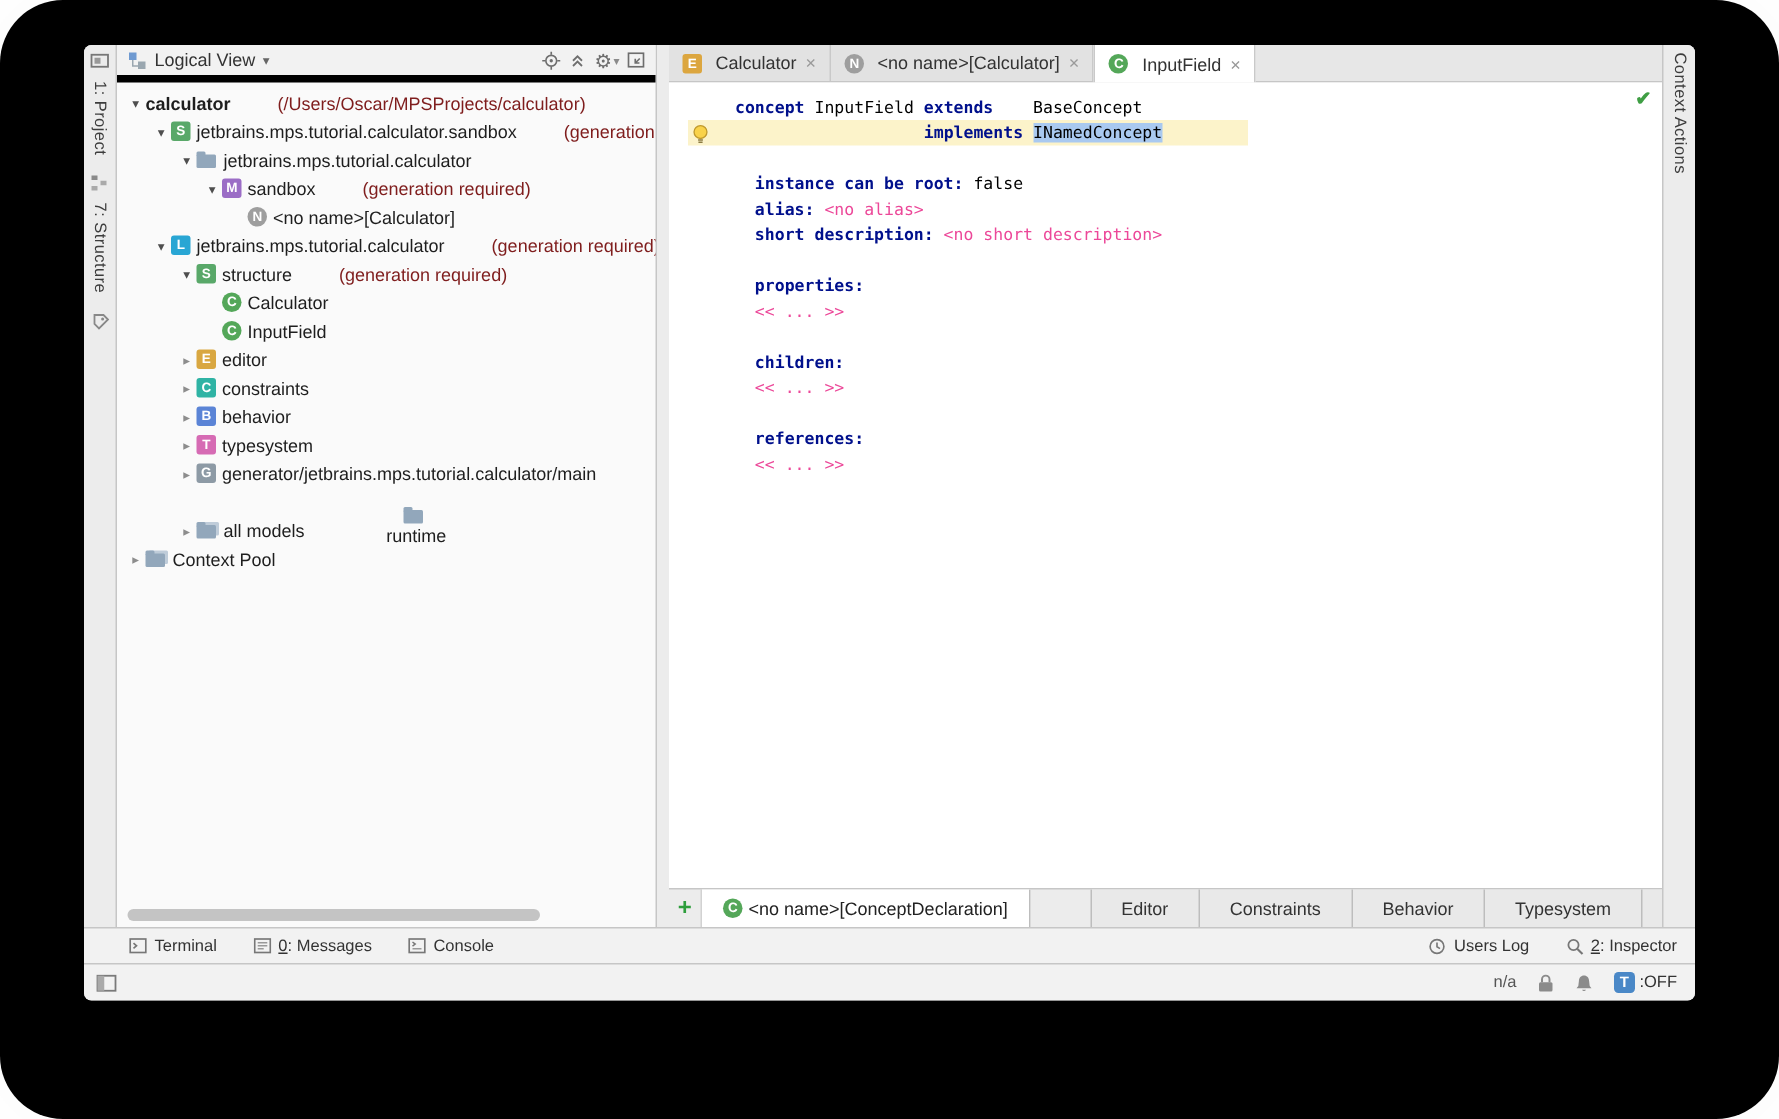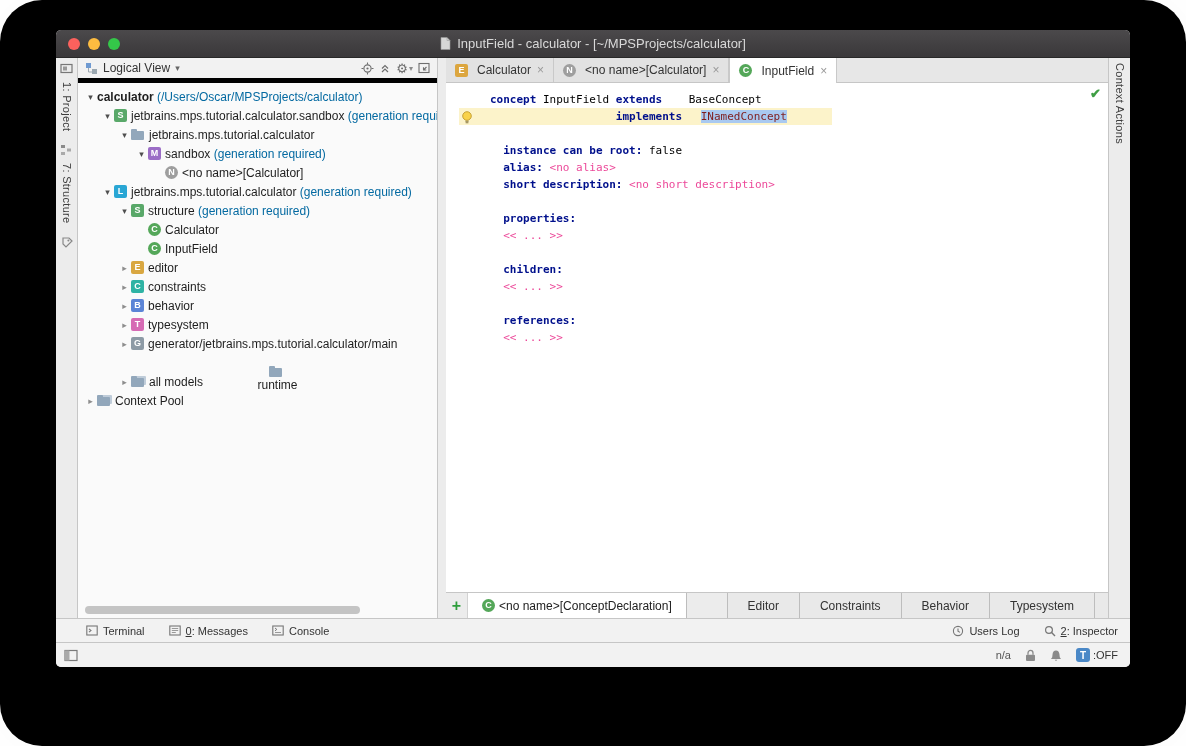--- a/index.html
+++ b/index.html
@@ -36,21 +36,21 @@
   .phead { flex:0 0 25px; background:#f2f2f2; border-bottom:5px solid #000000; display:flex; align-items:center; gap:5px; padding:0 7px; color:#333; }
   .phead .sp { flex:1; }
   .caret { font-size:9px; color:#666; }
   .hico { display:flex; align-items:center; gap:1px; color:#6e6e6e; font-size:13px; }
   .hico .tiny { font-size:8px; color:#8b8b8b; }
   .tree { flex:1; overflow:hidden; padding-top:4px; white-space:nowrap; }
   .tree-row { height:19px; display:flex; align-items:center; }
   .arrow { flex:0 0 13px; width:13px; text-align:center; font-size:9px; color:#4e4e4e; }
   .arrow.closed { color:#8d8d8d; }
   .lbl { color:#1e1e1e; } .lbl.b { font-weight:bold; }
-  .sfx { color:#0369a1; }
+  .sfx { color:#7f1d1d;margin-left:28px; }
   .hthumb { position:absolute; bottom:4px; left:7px; width:275px; height:8px; border-radius:4px; background:#c4c4c4; }
 
   .splitter { flex:0 0 8px; background:#ececec; cursor:col-resize; }
 
   
   .ic { display:inline-flex; align-items:center; justify-content:center; margin-right:4px; flex:0 0 auto; }
   .ic.square, .ic.circle { width:13px; height:13px; color:#fff; font-size:9px; font-weight:bold; line-height:1; }
   .ic.square { border-radius:2px; } .ic.circle { border-radius:50%; }
   .ic.folder, .ic.folders { width:14px; height:12px; position:relative; }
   .ic.folder::after, .ic.folders::after { content:""; position:absolute; left:0; top:0; width:6px; height:3px; background:#92a7bb; border-radius:1px 1px 0 0; }
@@ -65,21 +65,21 @@
   .close { color:#9a9a9a; font-size:12px; margin-left:1px; }
   .etabs-fill { flex:1; }
 
   .editor { flex:1; position:relative; background:#fff; overflow:hidden; }
   .code { position:absolute; inset:0; padding-top:8px; font-family:"DejaVu Sans Mono","Liberation Mono",monospace; font-size:11px; line-height:17px; white-space:pre; }
   .cline { height:17px; padding-left:44px; }
   .cline.hl { background:linear-gradient(90deg, transparent 0 13px, #fcf3ca 13px, #fcf3ca 386px, transparent 386px); }
   .seg-kw { color:#00108c; font-weight:bold; }
   .seg-pl { color:#000; }
   .seg-gr { color:#ec4899; }
-  .seg-sel { background:#a9c9f0; color:#7f1d1d;margin-left:12px; }
+  .seg-sel { background:#a9c9f0; color:#000000; }
   .bulb { position:absolute; left:15px; top:28px; }
   .check { position:absolute; right:7px; top:3px; color:#3f9e44; font-size:13px; font-weight:bold; }
 
   .ebottom { flex:0 0 26px; border-top:1px solid #c6c6c6; background:#ececec; display:flex; align-items:stretch; }
   .plusbtn { flex:0 0 22px; display:flex; align-items:center; justify-content:center; color:#2e9e3c; font-size:16px; font-weight:bold; border-right:1px solid #d2d2d2; }
   .node-tab { background:#fff; border-right:1px solid #bdbdbd; display:flex; align-items:center; padding:0 14px; }
   .aspacer { flex:1; }
   .atab { display:flex; align-items:center; padding:0 20px; color:#333; border-left:1px solid #bdbdbd; background:#e9e9e9; }
   .atab.stub { flex:0 0 14px; padding:0; }
 
@@ -96,36 +96,20 @@
 
   svg { display:block; }
 </style>
 </head>
 <body>
 
 <div class="backdrop"></div>
 
 <div class="window">
 
-  <div class="titlebar">
-    <div class="lights">
-      <div class="light red"></div>
-      <div class="light yellow"></div>
-      <div class="light green"></div>
-    </div>
-    <div class="title">
-      <span>
-        <svg width="11" height="13" viewBox="0 0 11 13">
-            <path d="M1 .5 h6 l3 3 v9 h-9 z" fill="#d6d6d6" stroke="#9b9b9b" stroke-width=".6"></path>
-            <path d="M7 .5 v3 h3" fill="none" stroke="#9b9b9b" stroke-width=".6"></path>
-          </svg>
-      </span>
-      <span>InputField - calculator - [~/MPSProjects/calculator]</span>
-    </div>
-  </div>
 
   <div class="body-row">
 
     <div class="lstrip">
       <span>
         <svg width="13" height="12" viewBox="0 0 13 12">
             <rect x="1" y="1.5" width="11" height="8" fill="none" stroke="#777" stroke-width="1.2"></rect>
             <rect x="3" y="3.5" width="4" height="4" fill="#999"></rect>
           </svg>
       </span>

